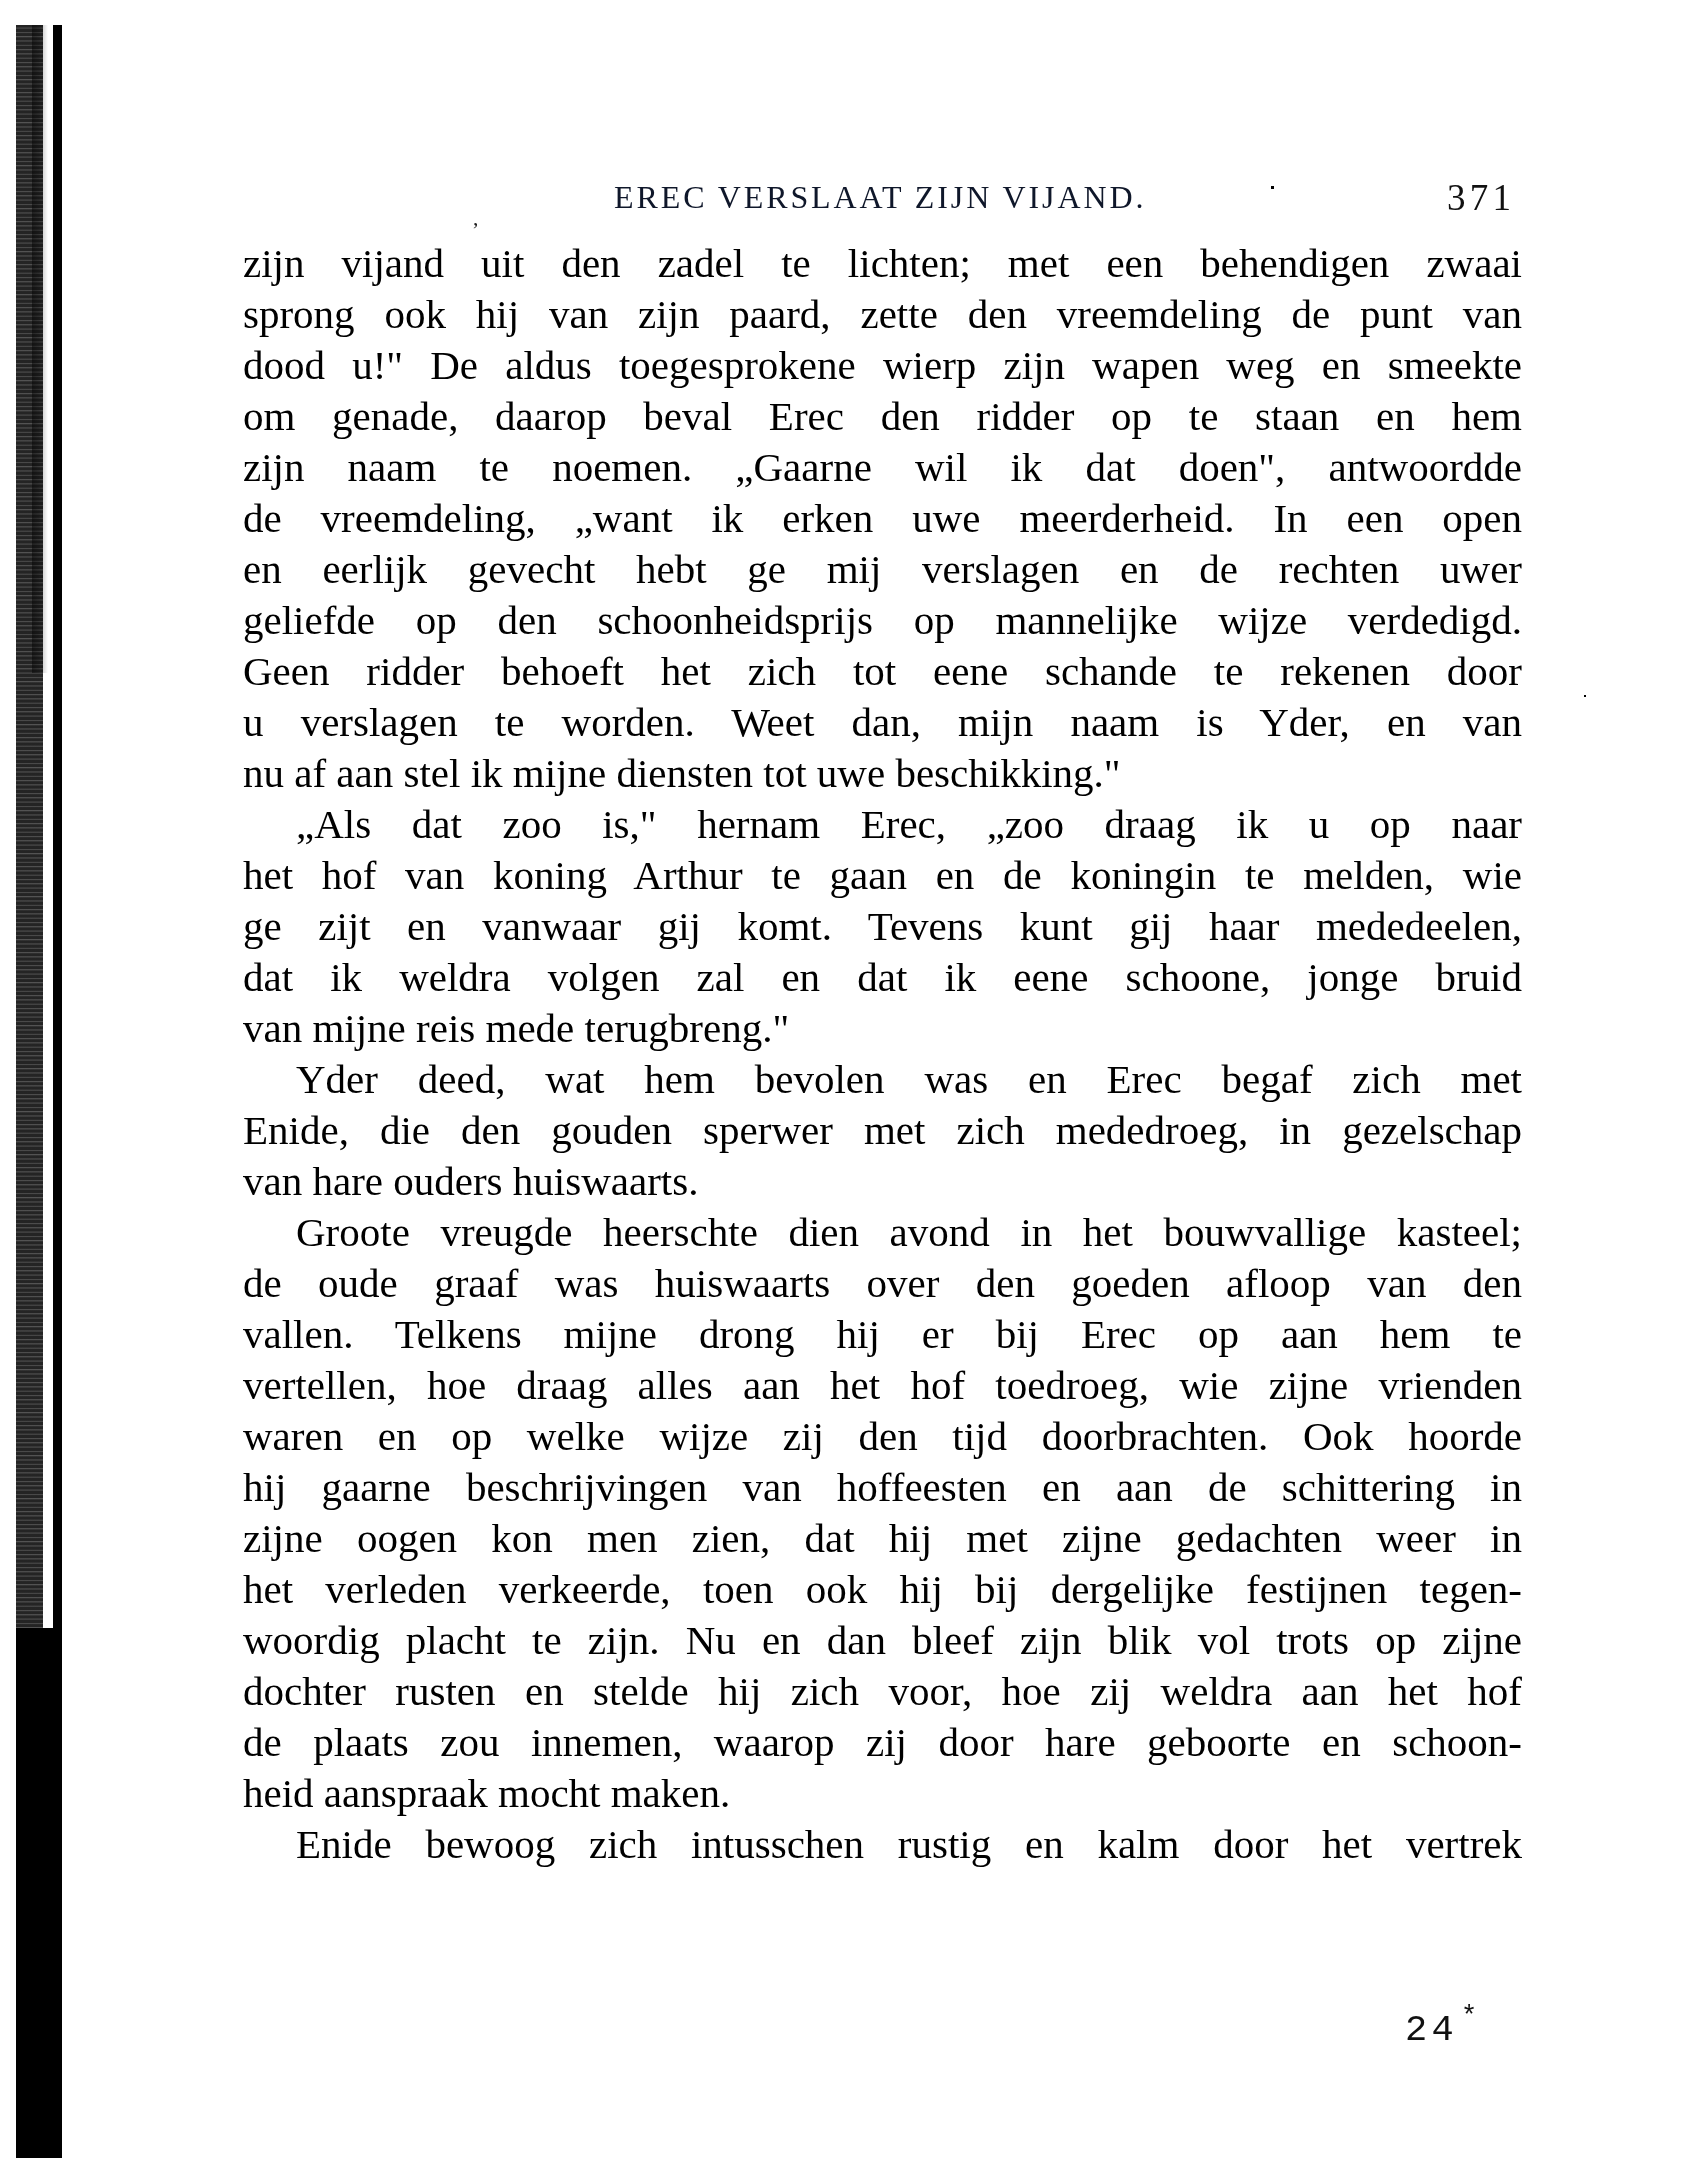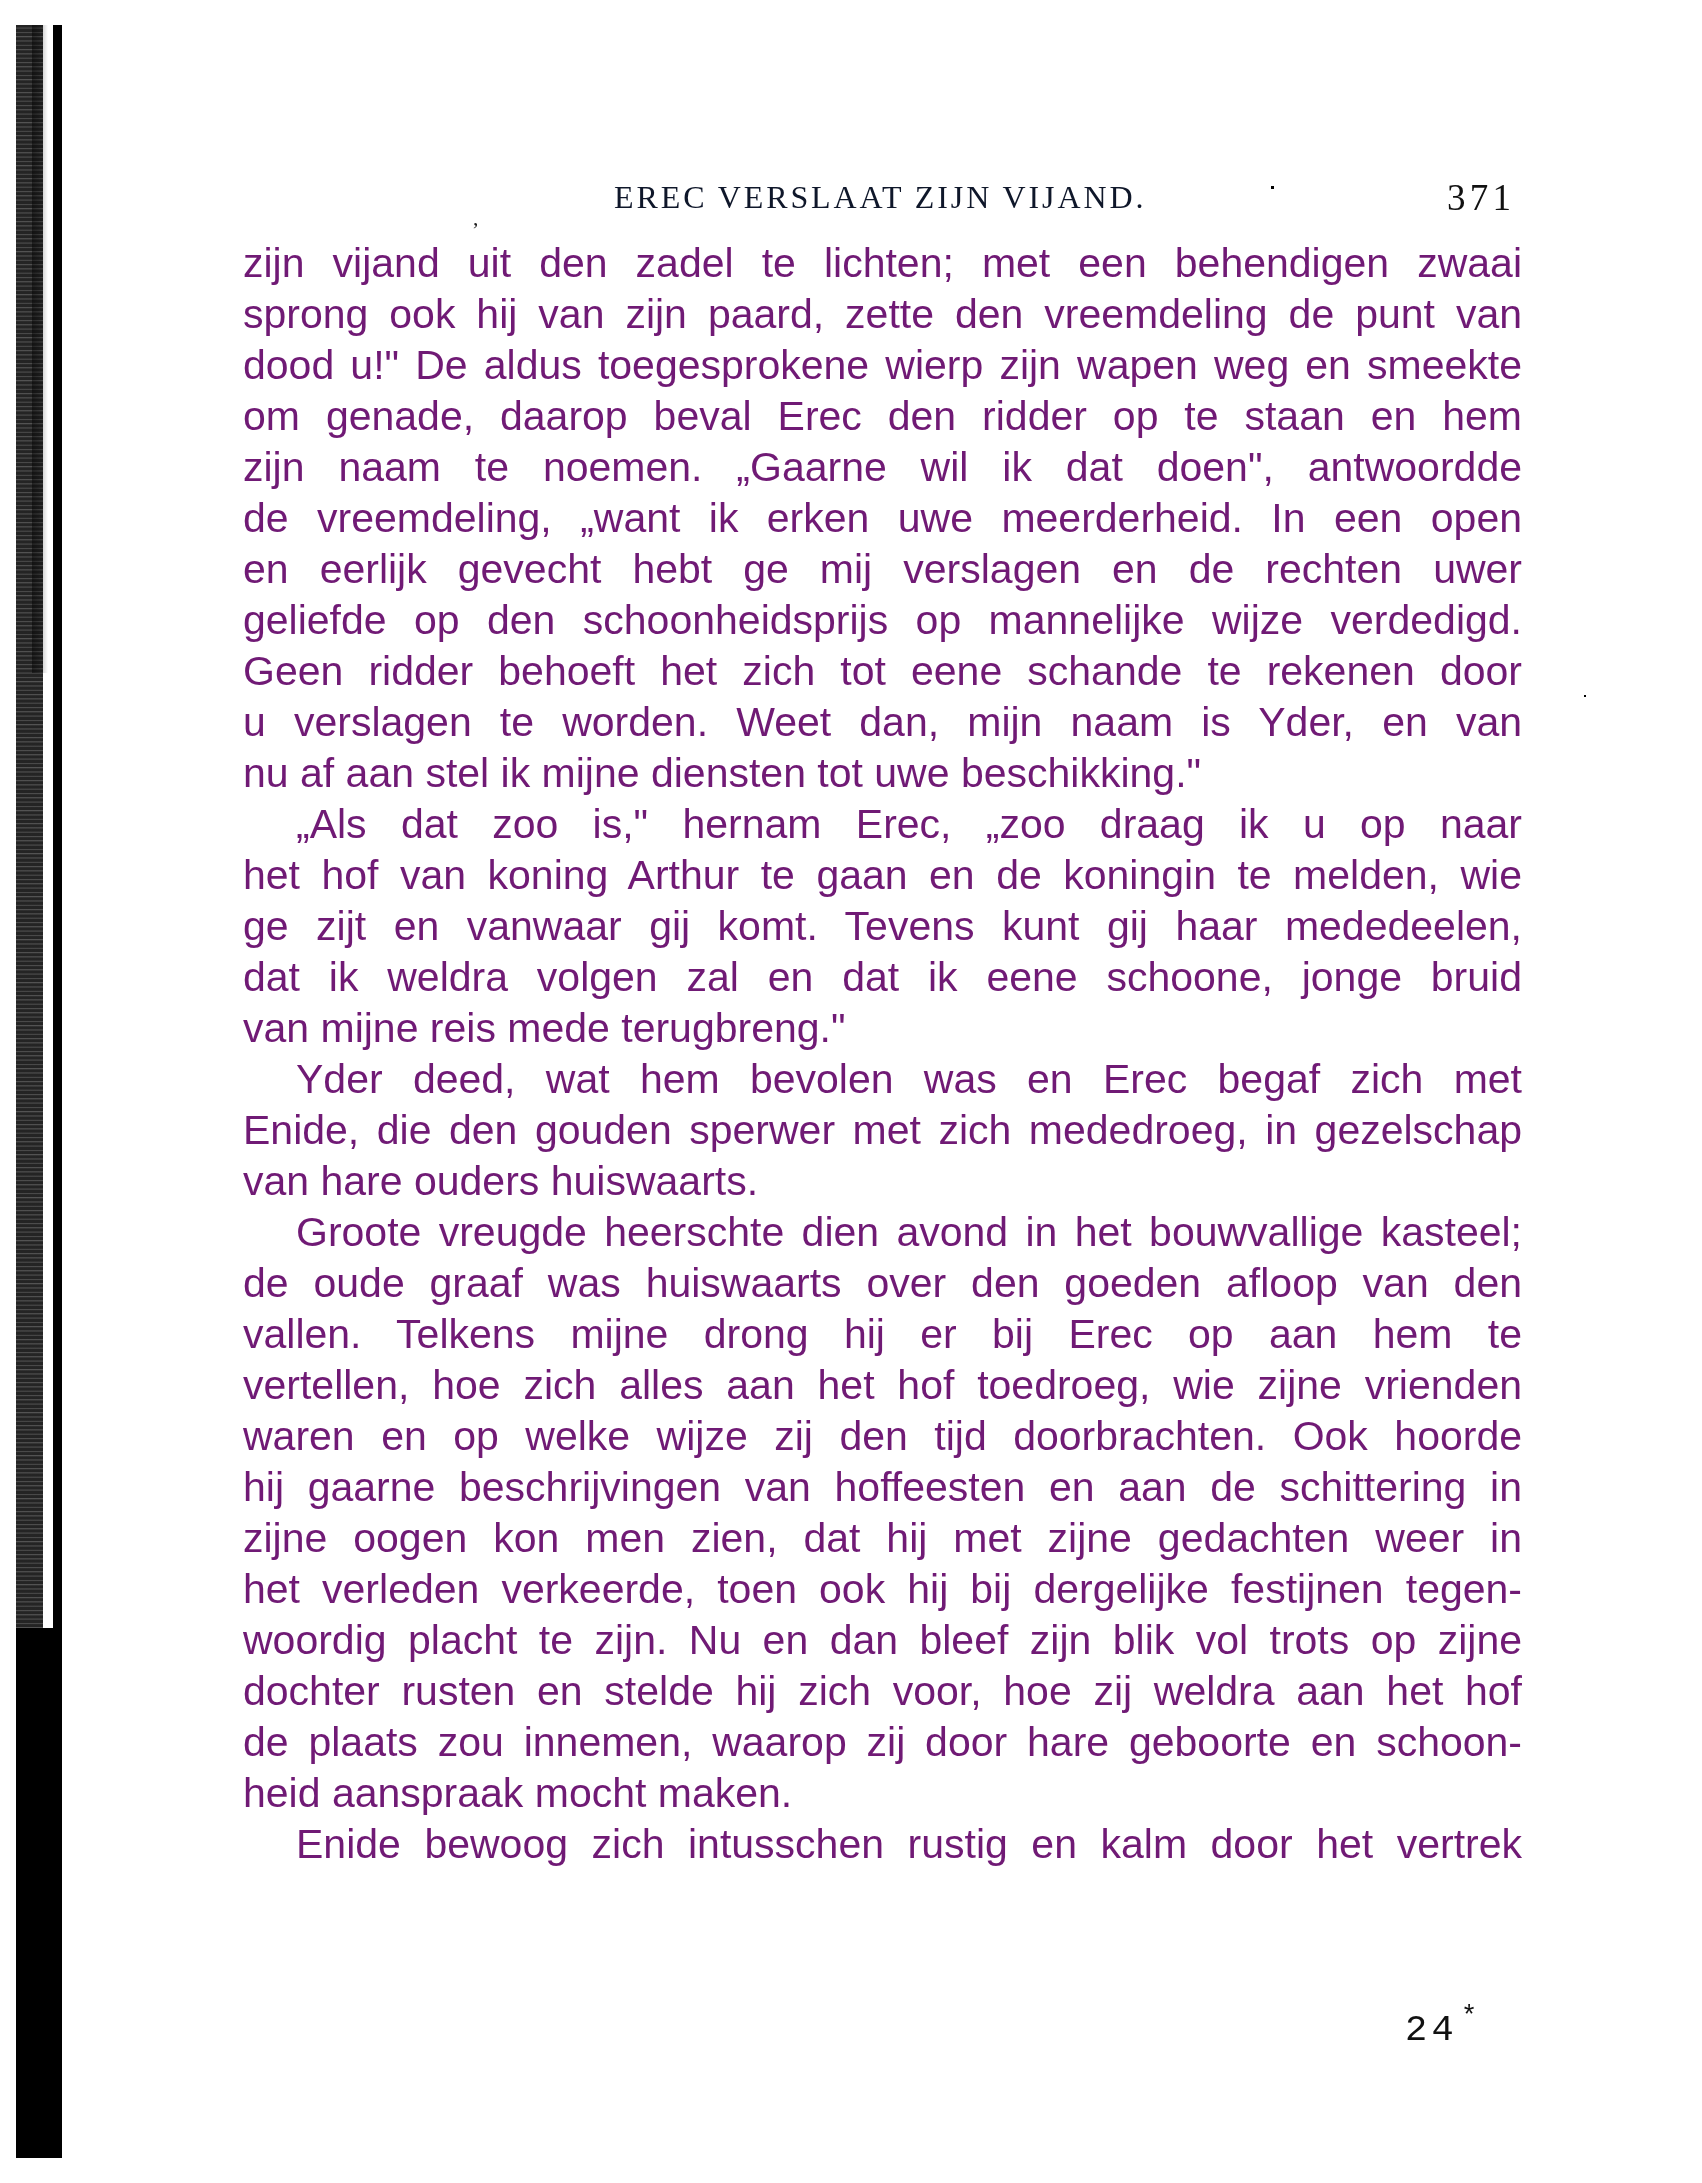--- a/index.html
+++ b/index.html
@@ -27,22 +27,22 @@
     position: absolute; left: 1447px; top: 176px;
     font-family: "Liberation Serif", "DejaVu Serif", serif;
     font-size: 37px; letter-spacing: 4.3px; color: #111; line-height: 43px;
   }
   .stray-mark {
     position: absolute; left: 473px; top: 206px;
     font-family: "Liberation Serif", serif; font-size: 21.6px; color: #222;
   }
   .body-text {
     position: absolute; left: 243px; top: 238px; width: 1279px;
-    font-family: Liberation Sans, sans-serif;
-    font-size: 41px; line-height: 51px; color: #701a75;
+    font-family: Liberation Serif, serif;
+    font-size: 41px; line-height: 51px; color: #000000;
   }
   .line {
     display: block; height: 51px; white-space: nowrap;
     text-align: justify; text-align-last: justify;
   }
   .line.indent { padding-left: 53px; }
   .line.last { text-align-last: left; }
   .signature {
     position: absolute; left: 1405px; top: 1996px;
     font-family: Liberation Mono, monospace;
@@ -82,21 +82,21 @@
       <span class="line">het hof van koning Arthur te gaan en de koningin te melden, wie</span>
       <span class="line">ge zijt en vanwaar gij komt. Tevens kunt gij haar mededeelen,</span>
       <span class="line">dat ik weldra volgen zal en dat ik eene schoone, jonge bruid</span>
       <span class="line last">van mijne reis mede terugbreng."</span>
       <span class="line indent">Yder deed, wat hem bevolen was en Erec begaf zich met</span>
       <span class="line">Enide, die den gouden sperwer met zich mededroeg, in gezelschap</span>
       <span class="line last">van hare ouders huiswaarts.</span>
       <span class="line indent">Groote vreugde heerschte dien avond in het bouwvallige kasteel;</span>
       <span class="line">de oude graaf was huiswaarts over den goeden afloop van den</span>
       <span class="line">vallen. Telkens mijne drong hij er bij Erec op aan hem te</span>
-      <span class="line">vertellen, hoe zich alles aan het hof toedroeg, wie zijne vrienden</span>
+      <span class="line">vertellen, hoe draag alles aan het hof toedroeg, wie zijne vrienden</span>
       <span class="line">waren en op welke wijze zij den tijd doorbrachten. Ook hoorde</span>
       <span class="line">hij gaarne beschrijvingen van hoffeesten en aan de schittering in</span>
       <span class="line">zijne oogen kon men zien, dat hij met zijne gedachten weer in</span>
       <span class="line">het verleden verkeerde, toen ook hij bij dergelijke festijnen tegen-</span>
       <span class="line">woordig placht te zijn. Nu en dan bleef zijn blik vol trots op zijne</span>
       <span class="line">dochter rusten en stelde hij zich voor, hoe zij weldra aan het hof</span>
       <span class="line">de plaats zou innemen, waarop zij door hare geboorte en schoon-</span>
       <span class="line last">heid aanspraak mocht maken.</span>
       <span class="line indent">Enide bewoog zich intusschen rustig en kalm door het vertrek</span>
     </div>

